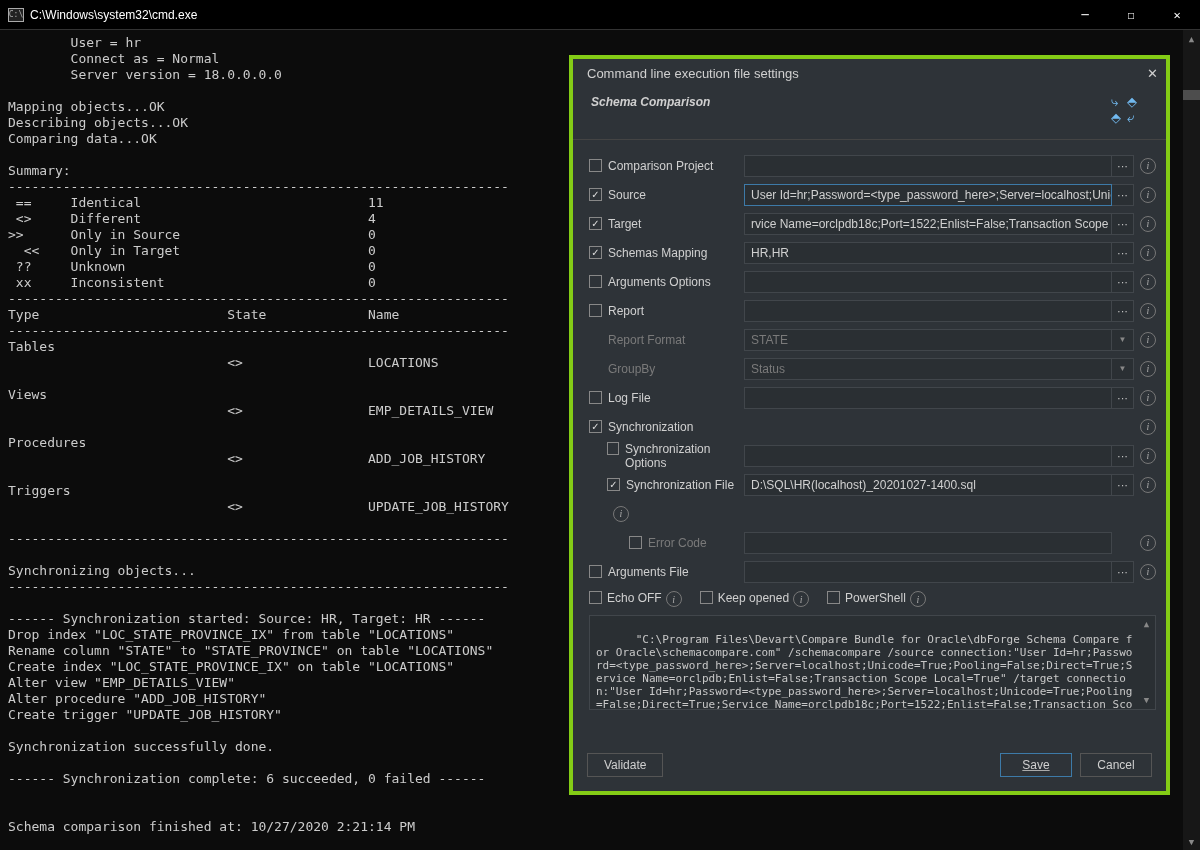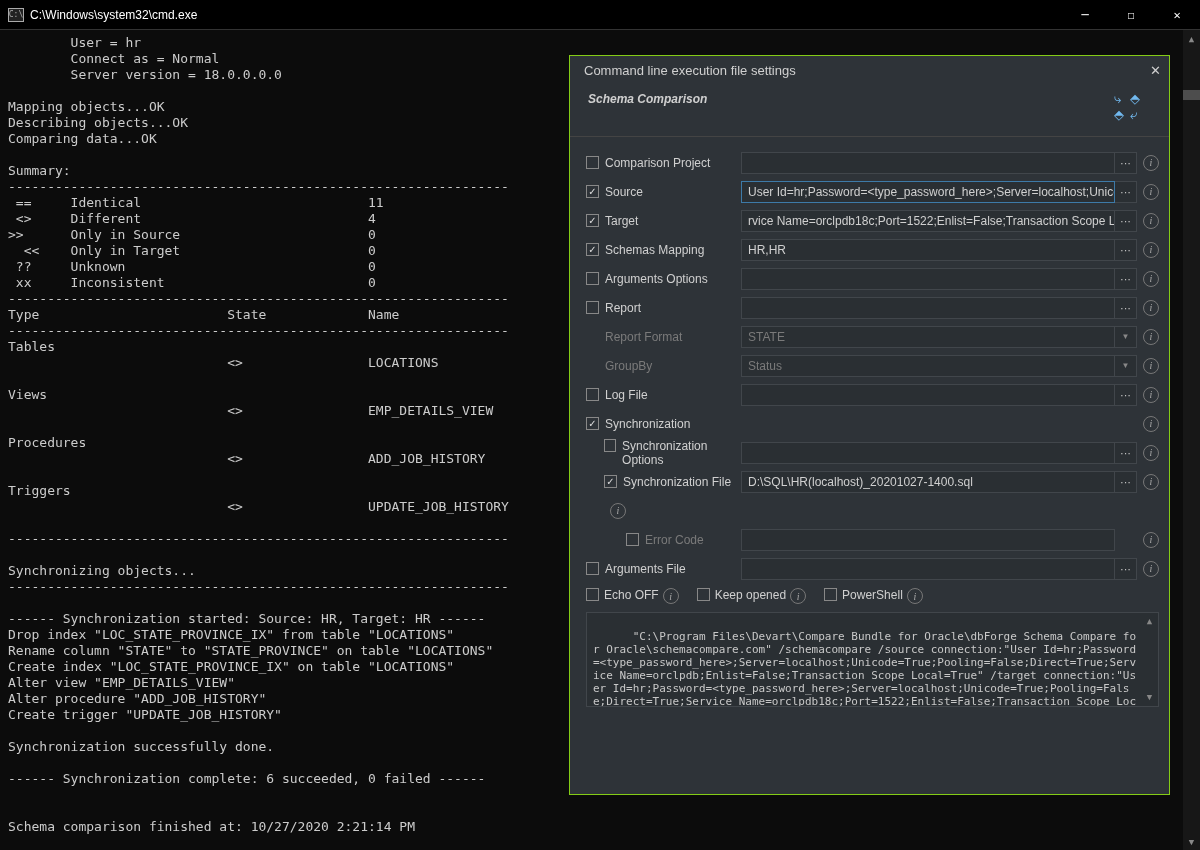--- a/index.html
+++ b/index.html
@@ -13,21 +13,21 @@
 .titlebar-right { display: flex; }
 .win-btn { width: 46px; height: 30px; color: #fff; font-size: 12px; display: flex; align-items: center; justify-content: center; cursor: default; }
 
 
 .terminal { position:absolute; top:30px; left:0; right:0; bottom:0; padding: 5px 8px; color: #cccccc; font-size: 13px; line-height: 16px; white-space: pre; }
 .scrollbar-right { position:absolute; right:0; top:30px; width:17px; bottom:0; background:#171717; }
 .scrollbar-thumb { position:absolute; right:0; top:60px; width:17px; height:10px; background:#4d4d4d; }
 .scrollbar-arrow { position:absolute; right:0; width:17px; height:17px; color:#888; display:flex;align-items:center;justify-content:center;font-size:9px;}
 
 
-.dialog { position: absolute; top: 55px; left: 569px; width: 601px; height: 740px; background: #2e3338; border: 1px solid #84cc16; font-family: 'Segoe UI', sans-serif; color: #d0d0d0; display:flex; flex-direction:column; }
+.dialog { position: absolute; top: 55px; left: 569px; width: 601px; height: 740px; background: #2e3338; border: 4px solid #84cc16; font-family: 'Segoe UI', sans-serif; color: #d0d0d0; display:flex; flex-direction:column; }
 .dialog-titlebar { height: 28px; display: flex; align-items: center; justify-content: space-between; padding: 0 8px 0 14px; font-size: 13px; color:#d0d0d0; }
 .dialog-close { font-size: 13px; cursor:default; }
 .dialog-header { padding: 8px 18px 14px; border-bottom: 1px solid #444; display:flex; }
 .dialog-header-text { flex:1;font-style:italic; }
 .dialog-header-title { font-weight: bold; font-size: 12px; margin-bottom: 6px; }
 .dialog-header-sub { font-size: 12px; }
 .dialog-header-icon { width:44px; display:flex;align-items:center;justify-content:center; color:#71b9ef; font-size:26px; position:relative;}
 .sync-glyph { display:grid; grid-template-columns:14px 14px; grid-template-rows:14px 14px; gap:2px; }
 .sync-glyph span{ font-size:13px; line-height:1;}
 
@@ -319,13 +319,26 @@
     <div class="cmdtext">
       <span>"C:\Program Files\Devart\Compare Bundle for Oracle\dbForge Schema Compare for Oracle\schemacompare.com" /schemacompare /source connection:"User Id=hr;Password=&lt;type_password_here&gt;;Server=localhost;Unicode=True;Pooling=False;Direct=True;Service Name=orclpdb;Enlist=False;Transaction Scope Local=True" /target connection:"User Id=hr;Password=&lt;type_password_here&gt;;Server=localhost;Unicode=True;Pooling=False;Direct=True;Service Name=orclpdb18c;Port=1522;Enlist=False;Transaction Scope Local=True" /schemas:HR,HR /sync:"D:\SQL\HR(localhost)_20201027-1400.sql"</span>
       <div class="cmdtext-scroll">
         <div class="cmdtext-arr" style="top:0">▲</div>
         <div class="cmdtext-arr" style="bottom:0">▼</div>
       </div>
     </div>
 
   </div>
 
+  <div class="footer">
+    <div class="btn">
+        <span>Validate</span>
+      </div>
+    <div class="footer-right">
+      <div class="btn primary">
+          <span>Save</span>
+        </div>
+      <div class="btn">
+          <span>Cancel</span>
+        </div>
+    </div>
+  </div>
 </div>
 
 </body></html>

